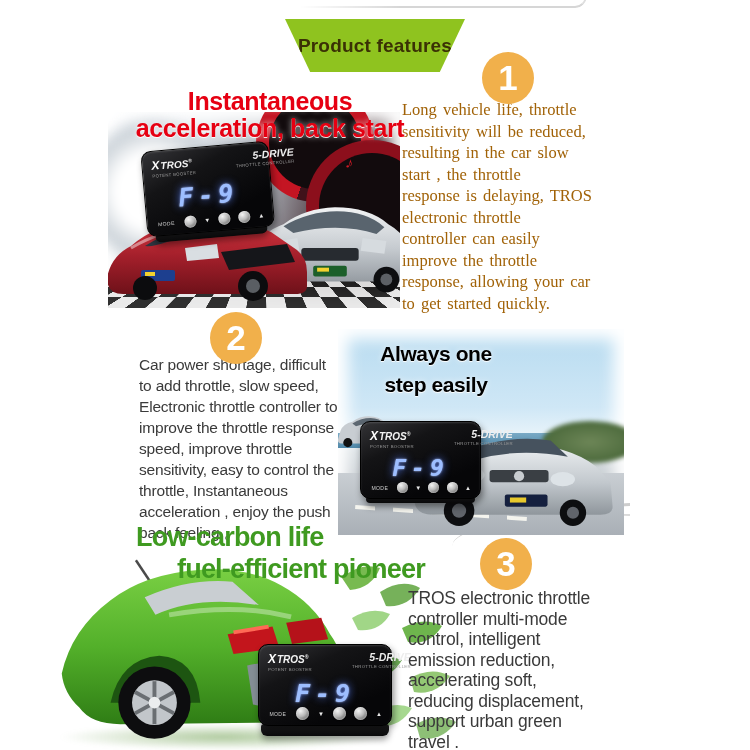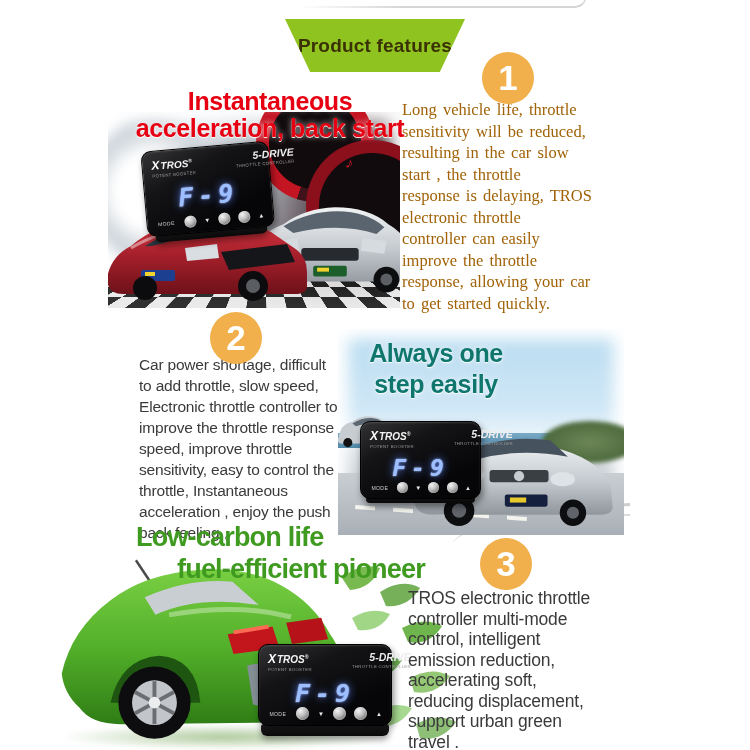--- a/index.html
+++ b/index.html
@@ -23,22 +23,22 @@
   .num-circle{position:absolute;width:52px;height:52px;border-radius:50%;
     background:#f1b04b;color:#fff;display:flex;align-items:center;justify-content:center;
     font-size:35px;font-weight:700;z-index:12;}
   .c1{left:482px;top:52px;} .c2{left:210px;top:312px;} .c3{left:480px;top:538px;}
 
   
   .hl{position:absolute;font-weight:700;z-index:11;
       text-shadow:0 1px 0 rgba(255,255,255,.85),0 0 6px rgba(255,255,255,.7);margin-top:8px;}
   .hl-red1{left:100px;top:80px;width:340px;text-align:center;color:#e60012;
            font-size:25px;line-height:27px;letter-spacing:-.4px;}
-  .hl-red2{left:350px;top:330px;width:172px;text-align:center;color:#0f766e;
-           font-size:25px;line-height:31px;letter-spacing:-.4px;}
+  .hl-red2{left:350px;top:330px;width:172px;text-align:center;color:#000000;
+           font-size:21px;line-height:31px;letter-spacing:-.4px;}
   .hl-green{position:absolute;color:#3f9a20;font-weight:700;font-size:27px;
             letter-spacing:-.8px;z-index:11;text-shadow:none;}
   .g1{left:136px;top:522px;} .g2{left:177px;top:554px;}
 
   
   .para{position:absolute;white-space:pre;z-index:10;}
   .para1{left:402px;top:99px;font-family:"Liberation Serif",serif;
          font-size:16.5px;line-height:21.5px;color:#a16207;word-spacing:2px;}
   .para2{left:139px;top:354px;font-size:15.5px;line-height:21px;color:#3a3a3a;letter-spacing:-.2px;}
   .para3{left:408px;top:588px;font-size:17.5px;line-height:20.5px;color:#3a3a3a;letter-spacing:-.2px;}

